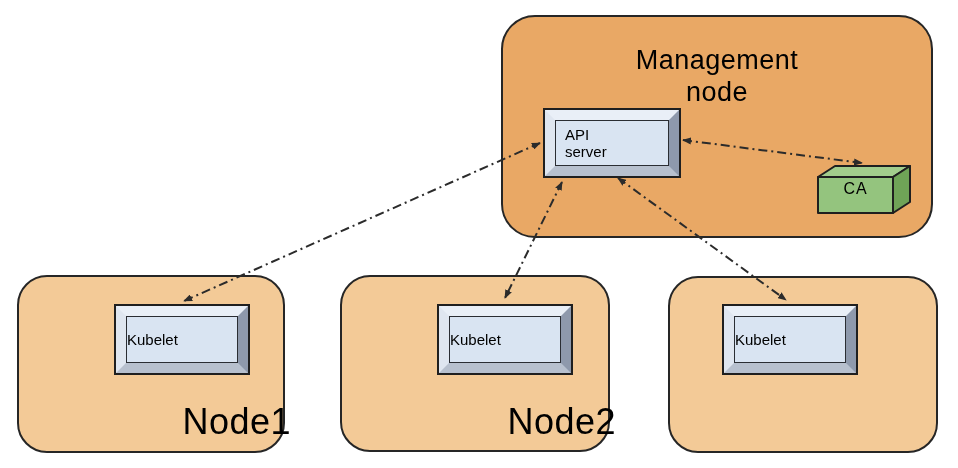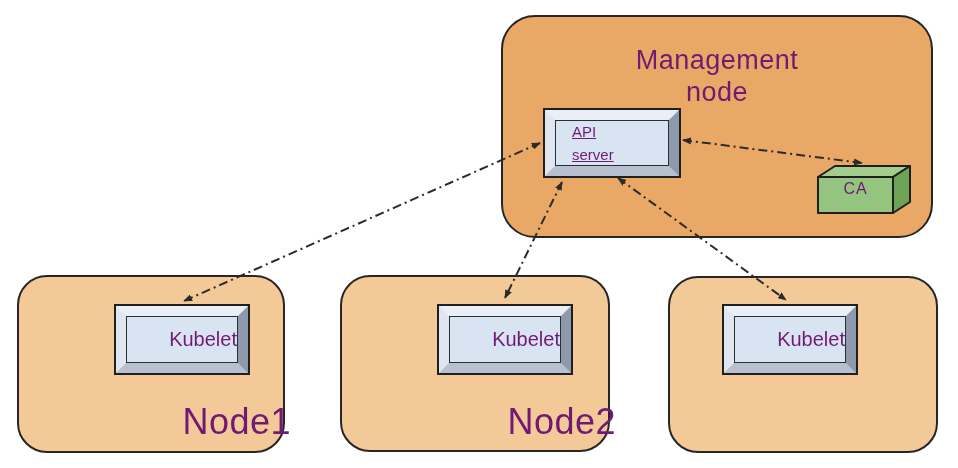--- a/index.html
+++ b/index.html
@@ -1,18 +1,18 @@
 <!DOCTYPE html>
 <html><head>
 <meta charset="utf-8">
 <style>
   html,body{margin:0;padding:0;background:#ffffff;}
   .canvas{
     position:relative;width:958px;height:468px;background:#ffffff;overflow:hidden;
-    font-family:"Liberation Sans",sans-serif;color:#701a75;
+    font-family:"Liberation Sans",sans-serif;color:#000000;
   }
   
   .group{position:absolute;border:2px solid #262626;box-sizing:border-box;}
   .mgmt{left:501px;top:15px;width:432px;height:223px;background:#E9A865;border-radius:34px;}
   .worker{background:#F3CA97;border-radius:30px;}
   .node1{left:17px;top:275px;width:268px;height:178px;}
   .node2{left:340px;top:275px;width:270px;height:177px;}
   .node3{left:668px;top:276px;width:270px;height:177px;}
   .mgmt-title{
     position:absolute;top:27px;left:0;width:100%;text-align:center;
@@ -29,24 +29,24 @@
     position:absolute;left:0;top:0;width:100%;height:100%;box-sizing:border-box;
     border:10px solid;
     border-color:#E9EFF7 #8E99AC #B7C0CE #DFE6F0;
   }
   .device .face{
     position:absolute;left:10px;top:10px;right:10px;bottom:10px;
     background:#D9E4F2;border:1px solid #2a2d33;box-sizing:border-box;
     display:flex;align-items:center;
   }
   .api-box{left:543px;top:108px;width:138px;height:70px;}
-  .api-box .face{padding-left:16px;font-size:15px;line-height:23px;text-decoration:underline;}
+  .api-box .face{padding-left:9px;font-size:15px;line-height:17px;}
   .api-box .face span{display:inline-block;width:54px;}
   .kubelet-box{width:136px;height:71px;}
-  .kubelet-box .face{justify-content:flex-end;font-size:20px;}
+  .kubelet-box .face{justify-content:flex-start;font-size:15px;}
   .k1{left:95px;top:27px;}
   .k2{left:95px;top:27px;}
   .k3{left:52px;top:26px;}
   
   .ca{position:absolute;left:817px;top:165px;width:94px;height:49px;}
   .ca svg{position:absolute;left:0;top:0;}
   .ca .ca-label{
     position:absolute;left:1px;top:12px;width:75px;height:24px;
     display:flex;align-items:center;justify-content:center;font-size:16px;letter-spacing:1px;
   }

